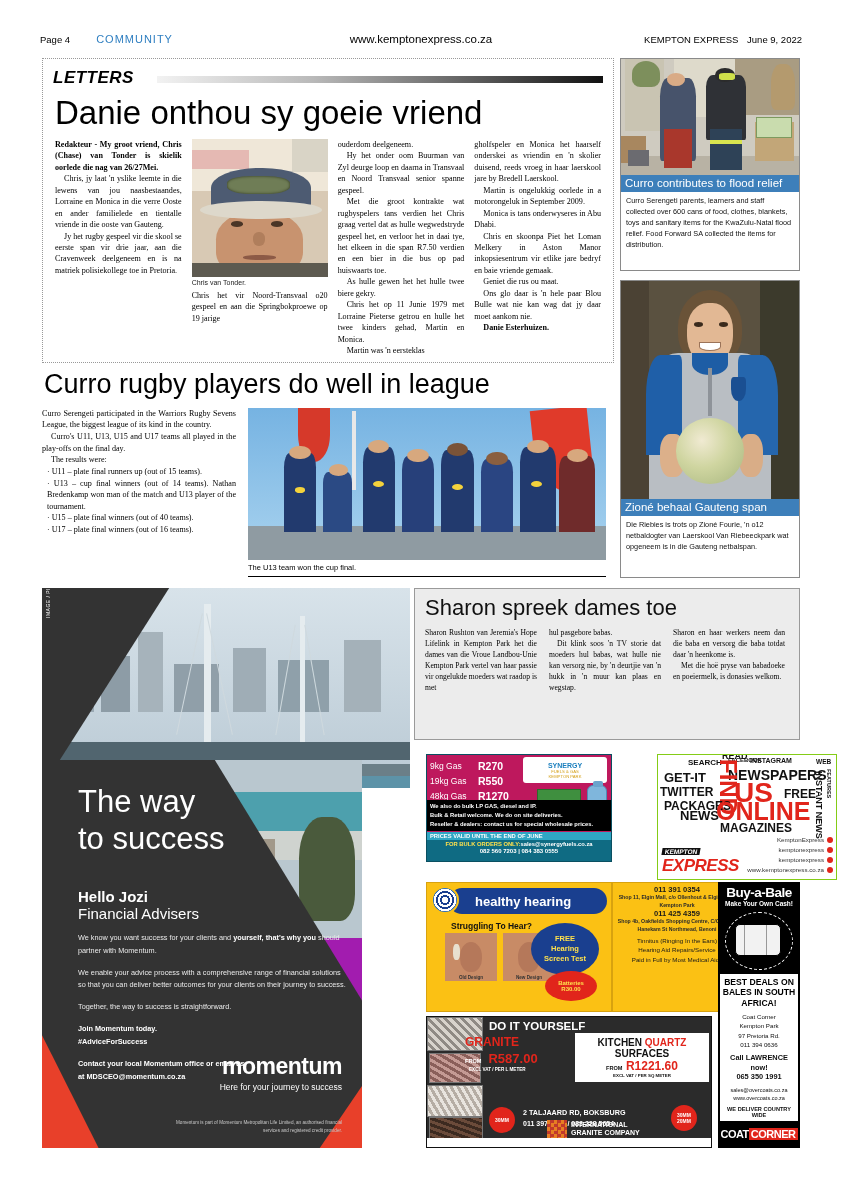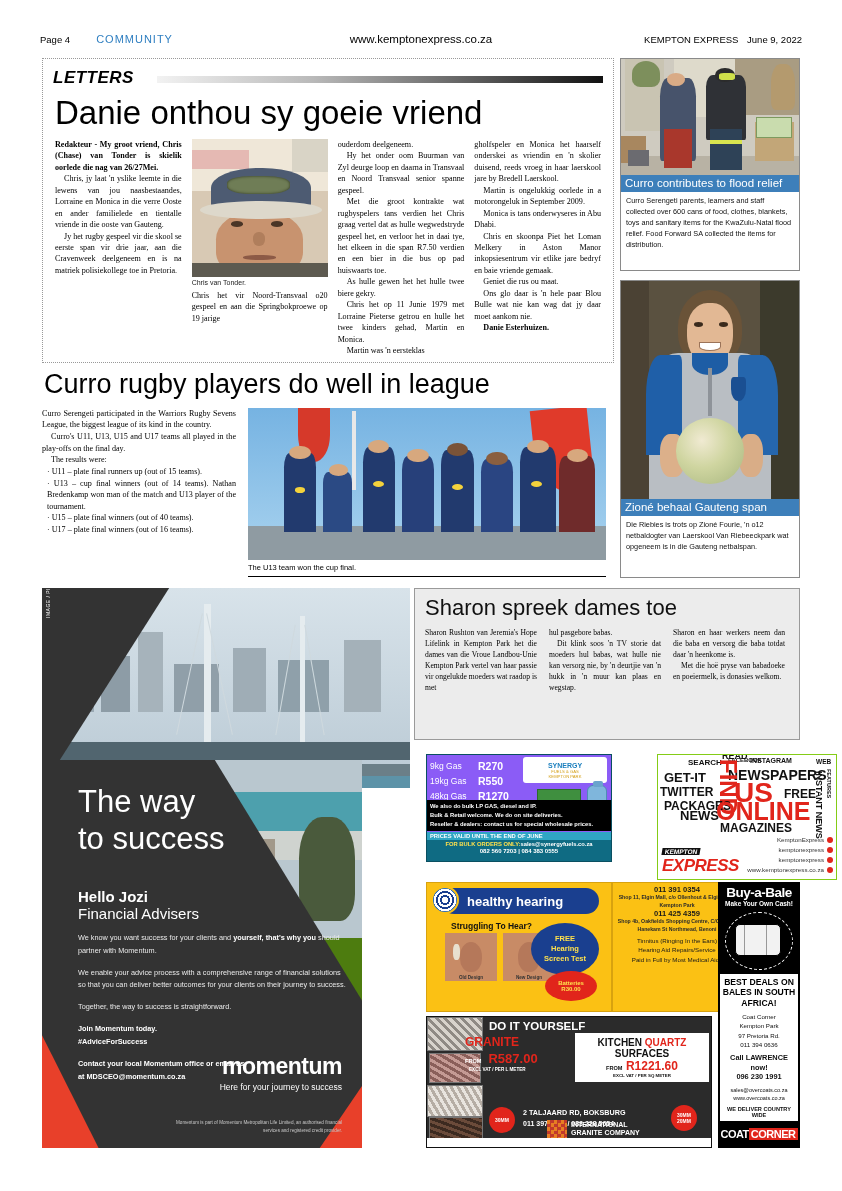--- a/index.html
+++ b/index.html
@@ -232,21 +232,21 @@
   }
   .bd-wedge {
     position:absolute; left:0; top:0; width:72%; height:100%;
     background:#333333;
     clip-path: polygon(0 0, 48% 0, 0 100%);
   }
 
   
   .momentum {
     position: absolute; left: 42px; top: 760px; width: 320px; height: 388px;
-    background: #4d7c0f; overflow: hidden;
+    background: #a21caf; overflow: hidden;
   }
   .mo-photo {
     position: absolute; right: 0; top: 0; width: 52%; height: 46%; overflow: hidden;
   }
   .mo-sky { position:absolute; inset:0; background:#b9c7cf; }
   .mo-pool { position:absolute; left:0; top:18%; width:100%; height:26%; background:#4da0ad; }
   .mo-deck { position:absolute; left:0; top:40%; width:100%; height:16%; background:#cfd3cf; }
   .mo-tree { position:absolute; right:4%; top:32%; width:34%; height:58%; background:#4a5a3c; border-radius:40% 40% 26% 26%; }
   .mo-bldg { position:absolute; left:2%; top:44%; width:46%; height:34%; background:#a2998a; }
   .mo-mask {
@@ -295,21 +295,21 @@
   .mo-logo .lg { font-weight:bold; font-size:23px; letter-spacing:-0.5px; }
   .mo-logo .tg { font-size:8.5px; font-weight:300; margin-top:2px; }
   .mo-disc {
     position:absolute; right: 20px; bottom: 14px; width: 180px; text-align:right;
     font-family:"Liberation Sans", sans-serif; font-size:4.6px; line-height:1.6; color:#c9c9c9;
   }
 
   
   .gas-ad {
     position: absolute; left: 426px; top: 754px; width: 186px; height: 108px;
-    background: #8b5cf6; overflow: hidden; border: 1px solid #0a4f61;
+    background: #be185d; overflow: hidden; border: 1px solid #0a4f61;
   }
   .gas-rows { position:absolute; left:3px; top:3px; }
   .gas-row { display:flex; align-items:center; height:15px; }
   .gas-lbl { font-family:"Liberation Sans", sans-serif; font-size:8.5px; color:#fff; width:48px; }
   .gas-price { font-family:"Liberation Sans", sans-serif; font-size:10.5px; font-weight:bold; color:#fff; }
   .gas-note { font-family:"Liberation Sans", sans-serif; font-size:5.6px; font-weight:bold; font-style:italic; color:#b8e4ec; margin-top:1px;}
   .gas-phone { font-family:"Liberation Sans", sans-serif; font-size:10px; font-weight:bold; color:#fff; letter-spacing:1px; margin-top:2px;}
   .gas-mail { font-family:"Liberation Sans", sans-serif; font-size:5.8px; color:#cdeaf1; }
   .gas-syn {
     position:absolute; right:4px; top:2px; width:84px; height:26px;
@@ -378,21 +378,21 @@
     display:inline-block; width:6px; height:6px; border-radius:50%;
     margin-left:3px; vertical-align:-1px;
   }
 
   
   .hear-ad {
     position: absolute; left: 426px; top: 882px; width: 186px; height: 130px;
     background: #fbc114; overflow: hidden; border:1px solid #d8a20f;
   }
   .hh-bar {
-    position:absolute; left:14px; top:5px; width:158px; height:26px;
+    position:absolute; left:22px; top:5px; width:158px; height:26px;
     background:#1a3f8f; border-radius:13px;
     display:flex; align-items:center; padding-left:26px;
   }
   .hh-bar .t { font-family:"Liberation Sans", sans-serif; font-size:13px; font-weight:bold; color:#fff; }
   .hh-logo {
     position:absolute; left:4px; top:3px; width:28px; height:28px; border-radius:50%;
     background: radial-gradient(circle at 50% 50%, #ffffff 0 18%, #1a3f8f 18% 30%, #ffffff 30% 42%, #1a3f8f 42% 54%, #ffffff 54% 66%, #2b6fc4 66% 100%);
     border:2px solid #fbc114;
   }
   .hh-q { position:absolute; left:24px; top:38px; font-family:"Liberation Sans", sans-serif; font-size:8.5px; font-weight:bold; color:#111; }
@@ -896,21 +896,21 @@
     </div>
     <div class="bl-white">
       <div class="bl-best">BEST DEALS ON BALES IN SOUTH AFRICA!</div>
       <div class="bl-addr" id="bale-addr">
           <div>Coat Corner</div>
           <div>Kempton Park</div>
           <div>97 Pretoria Rd.</div>
           <div>011 394 0636</div>
         </div>
       <div class="bl-call">
-        <span>Call LAWRENCE now!</span><br><span>096 230 1991</span>
+        <span>Call LAWRENCE now!</span><br><span>065 350 1991</span>
       </div>
       <div class="bl-web">
         <span>sales@overcoats.co.za</span><br><span>www.overcoats.co.za</span>
       </div>
       <div class="bl-deliver">WE DELIVER COUNTRY WIDE</div>
     </div>
     <div class="bl-coat">
       <span>COAT</span><span class="red">CORNER</span>
     </div>
   </div>

